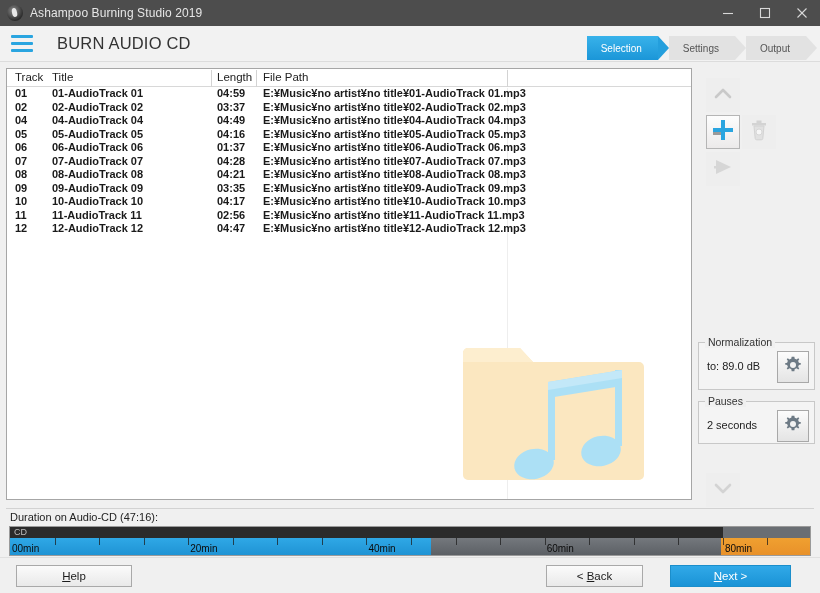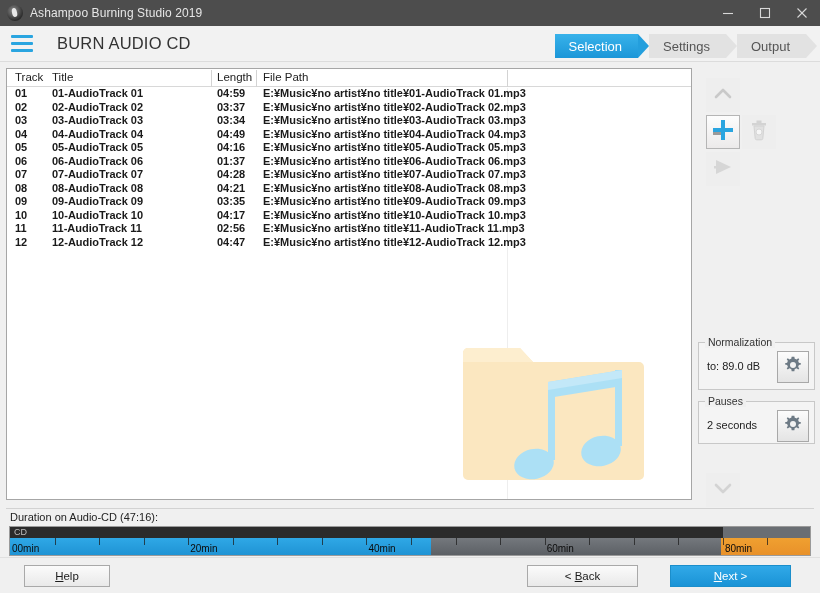--- a/index.html
+++ b/index.html
@@ -63,22 +63,22 @@
   }
   .hamburger i {
     display: block; height: 3px; width: 22px;
     background: #2aa5e0; border-radius: 1px;
   }
   .page-title {
     font-size: 16.5px; color: #333; letter-spacing: .2px;
   }
   .breadcrumb {
     position: absolute; right: 14px; top: 6px;
-    display: flex; align-items: center; height: 28px;
-    font-size: 13px;
+    display: flex; align-items: flex-end; height: 28px;
+    font-size: 10px;
   }
   .crumb {
     position: relative;
     display: flex; align-items: center;
     padding: 0 16px 0 14px;
     background: #e2e2e2; color: #555;
     height: 24px;
   }
   .crumb + .crumb { margin-left: 11px; }
   .crumb::after {
@@ -314,26 +314,20 @@
             <span class="c-track">01</span>
             <span class="c-title">01-AudioTrack 01</span>
             <span class="c-len">04:59</span>
             <span class="c-path">E:¥Music¥no artist¥no title¥01-AudioTrack 01.mp3</span>
           </div>
           <div class="row">
             <span class="c-track">02</span>
             <span class="c-title">02-AudioTrack 02</span>
             <span class="c-len">03:37</span>
             <span class="c-path">E:¥Music¥no artist¥no title¥02-AudioTrack 02.mp3</span>
-          </div>
-          <div class="row">
-            <span class="c-track">03</span>
-            <span class="c-title">03-AudioTrack 03</span>
-            <span class="c-len">03:34</span>
-            <span class="c-path">E:¥Music¥no artist¥no title¥03-AudioTrack 03.mp3</span>
           </div>
           <div class="row">
             <span class="c-track">04</span>
             <span class="c-title">04-AudioTrack 04</span>
             <span class="c-len">04:49</span>
             <span class="c-path">E:¥Music¥no artist¥no title¥04-AudioTrack 04.mp3</span>
           </div>
           <div class="row">
             <span class="c-track">05</span>
             <span class="c-title">05-AudioTrack 05</span>
@@ -502,23 +496,23 @@
           <div class="tick-label" style="left: 2px;">00min</div>
           <div class="tick-label" style="left: 180.222px;">20min</div>
           <div class="tick-label" style="left: 358.444px;">40min</div>
           <div class="tick-label" style="left: 536.667px; margin-top: 20px;">60min</div>
           <div class="tick-label" style="left: 714.889px;">80min</div>
         </div>
     </div>
   </div>
 
   <div class="footer">
-    <div class="btn" style="left:24px;width:86px">
+    <div class="btn" style="left:16px;width:116px">
       <span id="helpLbl"><u>H</u>elp</span>
     </div>
-    <div class="btn" style="left:527px;width:111px">
+    <div class="btn" style="left:546px;width:97px">
       <span id="backLbl">&lt; <u>B</u>ack</span>
     </div>
     <div class="btn primary" style="left:670px;width:121px">
       <span id="nextLbl"><u>N</u>ext &gt;</span>
     </div>
   </div>
 </div>
 
 </body></html>

